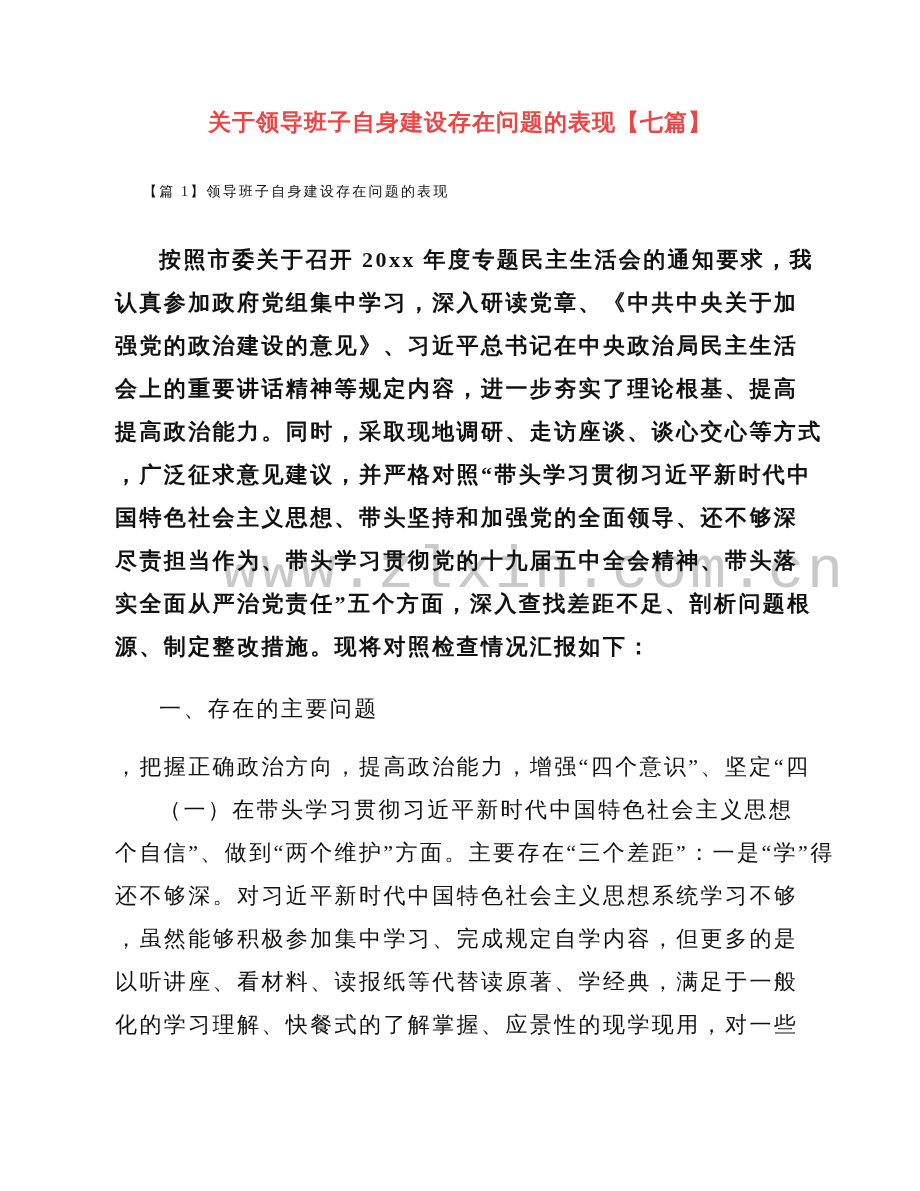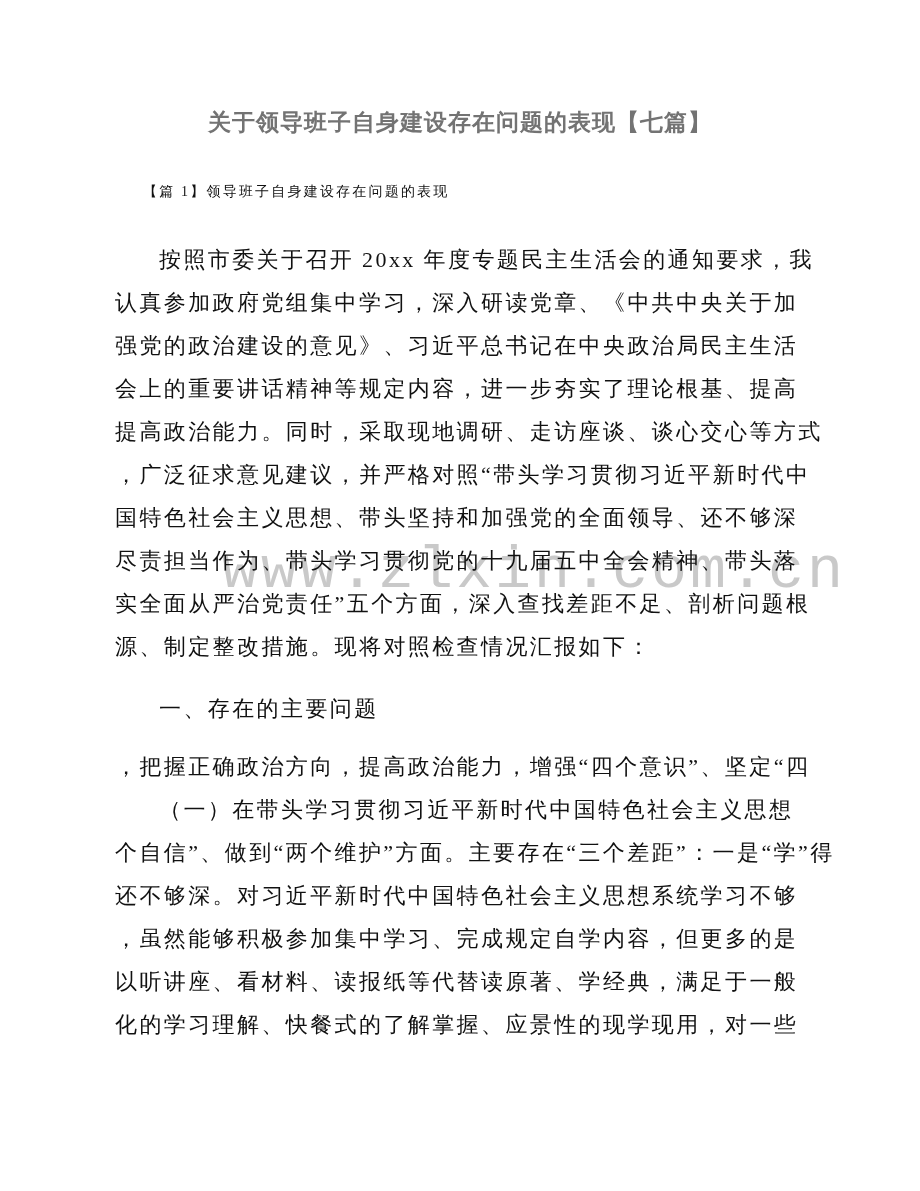--- a/index.html
+++ b/index.html
@@ -30,21 +30,21 @@
     left: 115px;
     top: 104px;
     width: 690px;
     z-index: 1;
     text-align: center;
     font-family: "Liberation Sans", "DejaVu Sans", sans-serif;
     font-weight: bold;
     font-size: 23px;
     line-height: 36px;
     letter-spacing: 1px;
-    color: #737373;
+    color: #ef4444;
     white-space: nowrap;
   }
   .doc-subtitle {
     position: absolute;
     left: 115px;
     top: 170px;
     width: 700px;
     z-index: 1;
     font-size: 14px;
     line-height: 43px;
@@ -59,21 +59,21 @@
     z-index: 1;
     font-size: 22px;
     letter-spacing: 2.4px;
   }
   .para .line {
     height: 43px;
     line-height: 43px;
     white-space: nowrap;
   }
   .indent { text-indent: 2em; }
-  #para1 { top: 238px; }
+  #para1 { top: 238px; font-weight: bold; }
   #section-heading { top: 687px; }
   #para2 { top: 745px; }
 </style>
 </head>
 <body>
 
 <div class="page">
 
   <div class="watermark">www.zlxin.com.cn</div>
 

